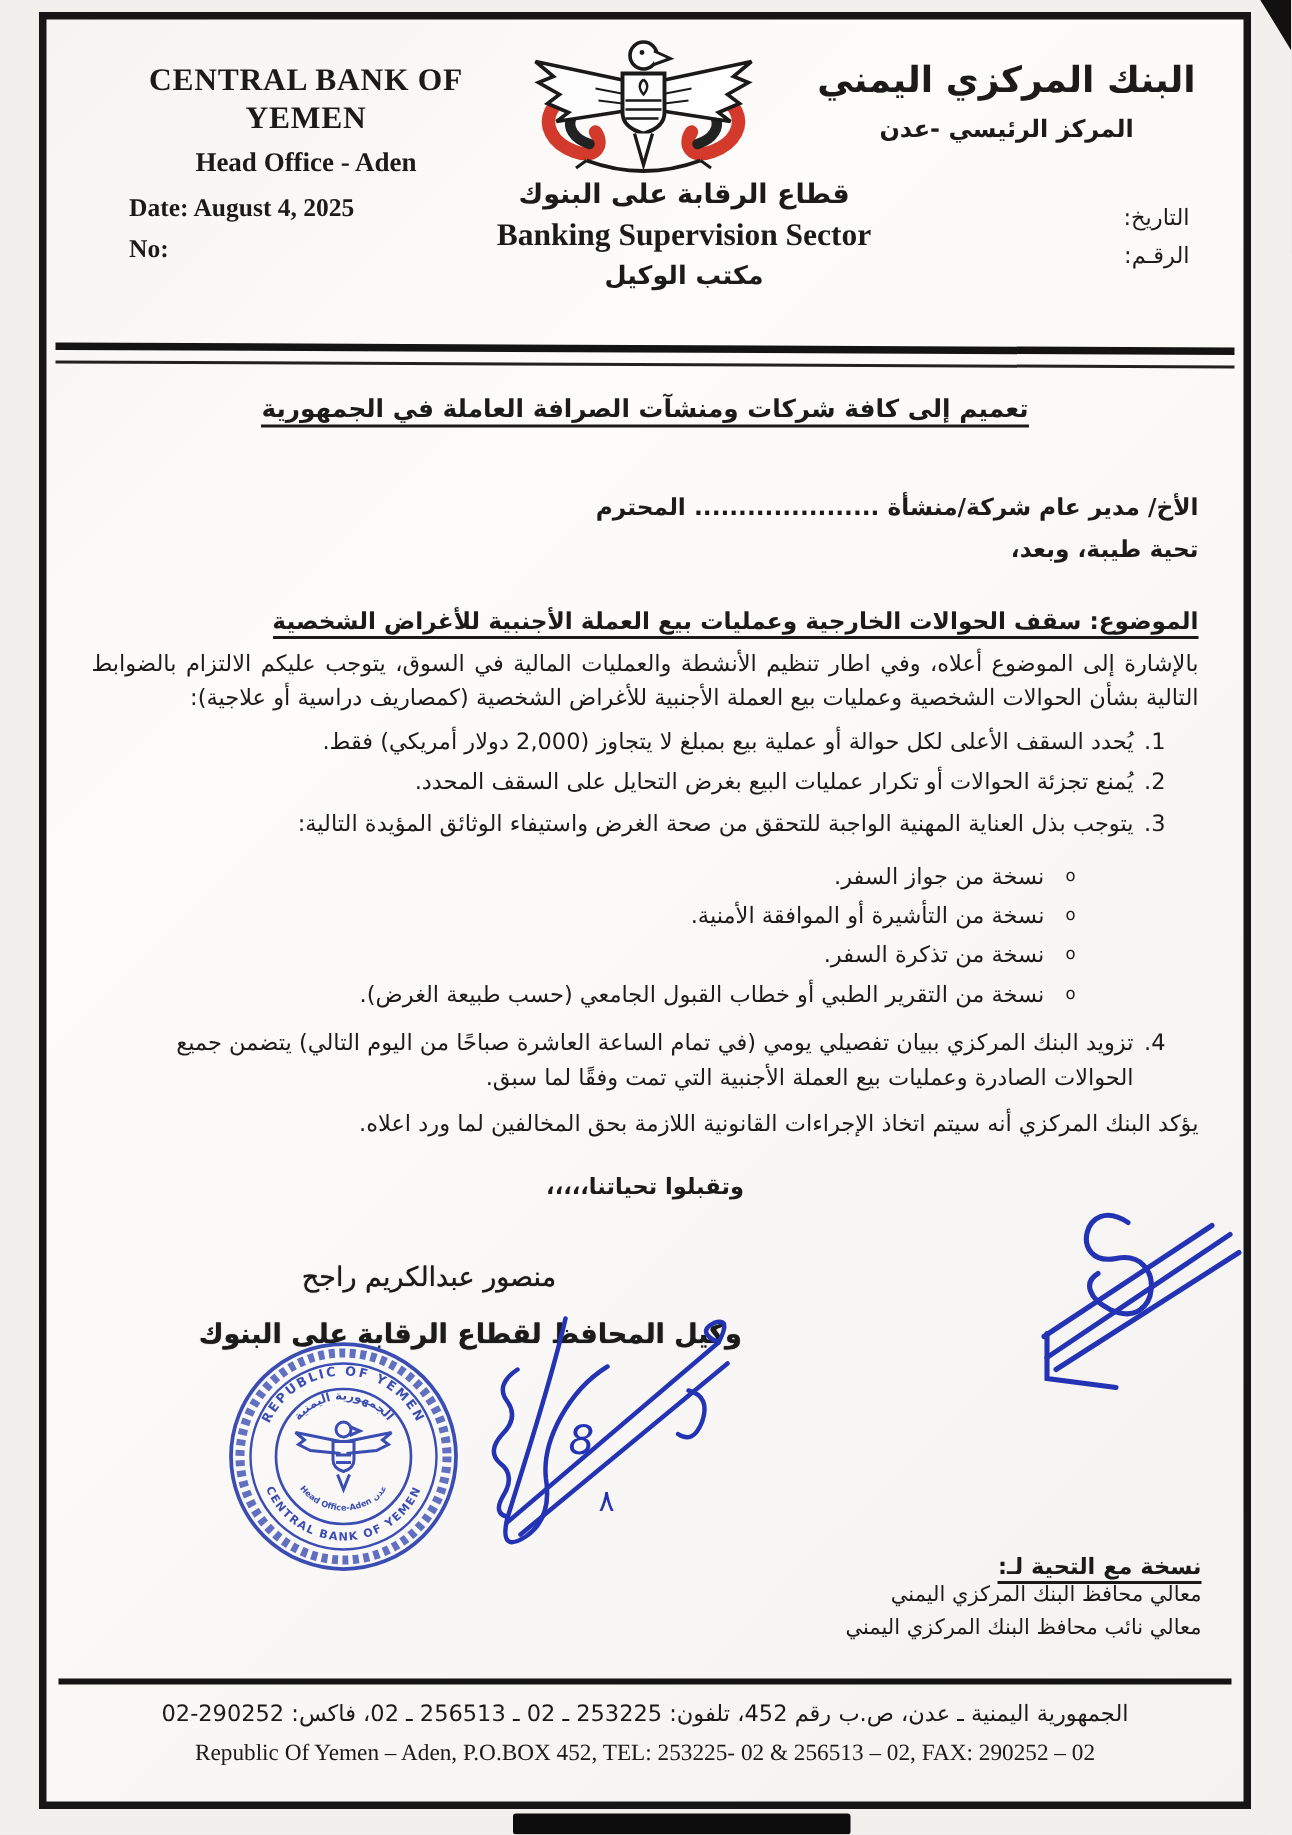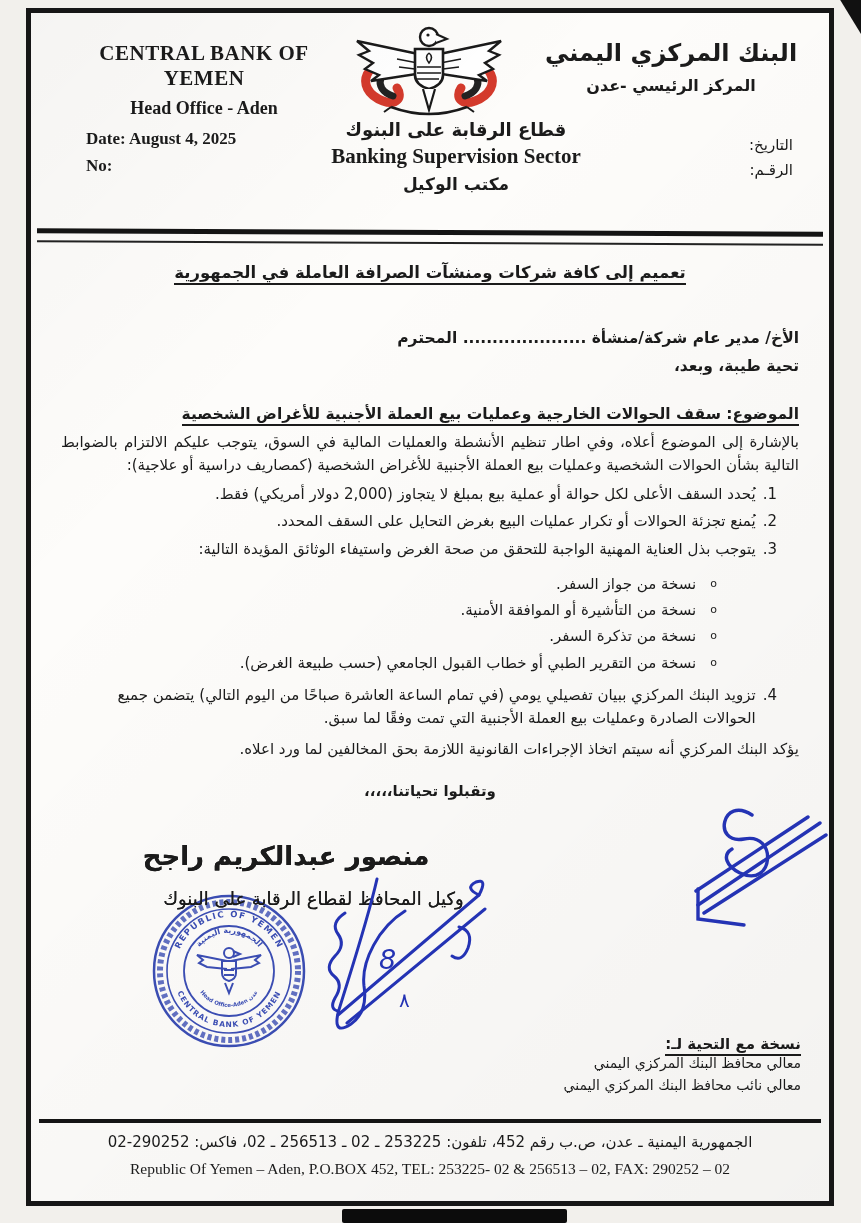--- a/index.html
+++ b/index.html
@@ -46,22 +46,22 @@
   ol.main>li{display:flex;gap:7px;margin-bottom:4px;}
   ol.main .num{flex:0 0 auto;font-size:15px;}
   ul.docs{list-style:none;margin:2px 0 2px 0;padding:0 60px 0 0;}
   ul.docs li{margin:3px 0;}
   ul.docs li::before{content:"o";font-size:11px;position:relative;top:-2px;margin-left:14px;}
   .warning{margin-top:8px;}
   .closing{margin-top:18px;text-align:center;font-weight:bold;}
 
   
   .sig-block{position:absolute;left:40px;top:828px;width:430px;text-align:center;direction:rtl;z-index:3;}
-  .sig-name{font-size:26px;font-weight:bold;text-shadow:0 0 .6px #1b1b1b;}
-  .sig-title{font-size:18px;font-weight:normal;margin-top:17px;margin-left:55px;text-shadow:0 0 .6px #1b1b1b;}
+  .sig-name{font-size:18px;font-weight:normal;text-shadow:0 0 .6px #1b1b1b;}
+  .sig-title{font-size:18px;font-weight:bold;margin-top:17px;margin-left:55px;text-shadow:0 0 .6px #1b1b1b;}
   .stamp{position:absolute;left:118px;top:878px;width:160px;height:160px;z-index:2;opacity:.92;}
   .sig-ink{position:absolute;left:252px;top:852px;width:215px;height:190px;z-index:4;}
   .scribble{position:absolute;left:655px;top:780px;width:152px;height:140px;z-index:4;}
 
   
   .cc{position:absolute;right:28px;top:1022px;direction:rtl;text-align:right;}
   .cc .cc-head{font-weight:bold;font-size:15px;}
   .cc .cc-item{font-size:14px;line-height:1.55;}
   .rule-footer{position:absolute;left:8px;right:8px;top:1106px;height:4px;background:#141414;}
   .footer-ar{position:absolute;left:0;right:0;top:1120px;text-align:center;direction:rtl;font-size:15px;}

